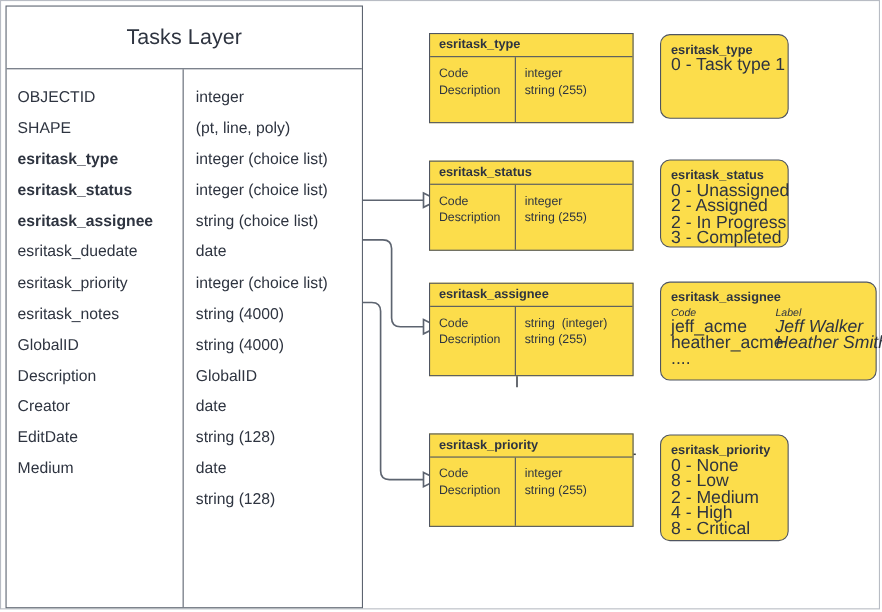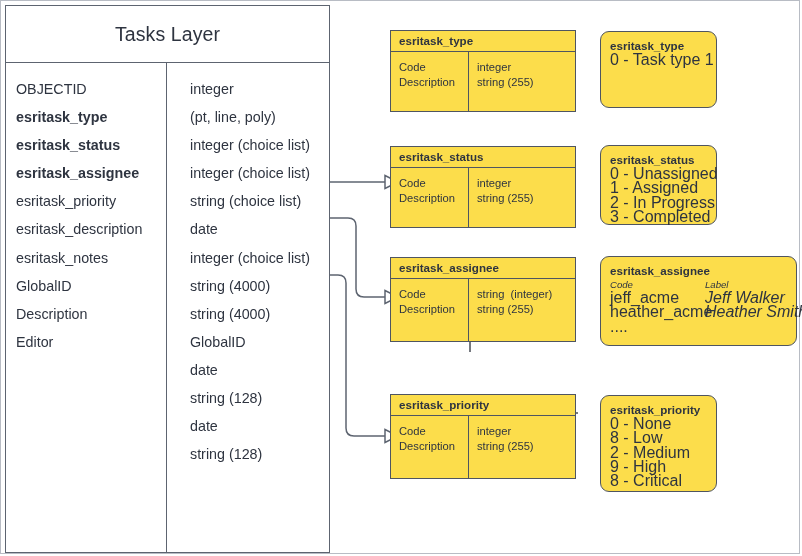--- a/index.html
+++ b/index.html
@@ -50,21 +50,20 @@
   }
   #tasks-layer-title {
     font-size: 19.5px;
     color: #2e3440;
     letter-spacing: .1px;
   }
   #tasks-layer-body {
     position: relative;
     height: calc(100% - 57px);
     display: flex;
-    gap: 12px;
   }
   .tl-col {
     box-sizing: border-box;
     padding-top: 12px;
   }
   #tl-col-names {
     width: 161px;
     border-right: 1.6px solid #5d6470;
     padding-left: 10px;
   }
@@ -164,29 +163,32 @@
 
   <div id="outer-frame"></div>
 
   <div id="tasks-layer">
     <div id="tasks-layer-header">
       <div id="tasks-layer-title">Tasks Layer</div>
     </div>
     <div id="tasks-layer-body">
       <div class="tl-col" id="tl-col-names">
         <div class="tl-row">OBJECTID</div>
+        <div class="tl-row">SHAPE</div>
         <div class="tl-row bold">esritask_type</div>
         <div class="tl-row bold">esritask_status</div>
         <div class="tl-row bold">esritask_assignee</div>
+        <div class="tl-row">esritask_duedate</div>
         <div class="tl-row">esritask_priority</div>
-        <div class="tl-row">esritask_description</div>
         <div class="tl-row">esritask_notes</div>
         <div class="tl-row">GlobalID</div>
         <div class="tl-row">Description</div>
-        <div class="tl-row">Editor</div>
+        <div class="tl-row">Creator</div>
+        <div class="tl-row">EditDate</div>
+        <div class="tl-row">Medium</div>
       </div>
       <div class="tl-col" id="tl-col-types">
         <div class="tl-row">integer</div>
         <div class="tl-row">(pt, line, poly)</div>
         <div class="tl-row">integer (choice list)</div>
         <div class="tl-row">integer (choice list)</div>
         <div class="tl-row">string (choice list)</div>
         <div class="tl-row">date</div>
         <div class="tl-row">integer (choice list)</div>
         <div class="tl-row">string (4000)</div>
@@ -282,21 +284,21 @@
     <div class="yval-inner">
       <div class="yval-title">esritask_type</div>
       <div class="yval-line">0 - Task type 1</div>
     </div>
   </div>
 
   <div class="ybox rounded" style="left:600px; top:145px; width:117px; height:80px;">
     <div class="yval-inner">
       <div class="yval-title">esritask_status</div>
       <div class="yval-line">0 - Unassigned</div>
-      <div class="yval-line">1 - Assigned</div>
+      <div class="yval-line">2 - Assigned</div>
       <div class="yval-line">2 - In Progress</div>
       <div class="yval-line">3 - Completed</div>
     </div>
   </div>
 
   <div class="ybox rounded" style="left:600px; top:256px; width:197px; height:90px;">
     <div class="yval-inner">
       <div class="yval-title">esritask_assignee</div>
       <div class="yval-cols">
         <div class="yval-colhead yval-c1">Code</div>
@@ -316,18 +318,18 @@
       </div>
     </div>
   </div>
 
   <div class="ybox rounded" style="left:600px; top:395px; width:117px; height:97px;">
     <div class="yval-inner">
       <div class="yval-title">esritask_priority</div>
       <div class="yval-line">0 - None</div>
       <div class="yval-line">8 - Low</div>
       <div class="yval-line">2 - Medium</div>
-      <div class="yval-line">9 - High</div>
+      <div class="yval-line">4 - High</div>
       <div class="yval-line">8 - Critical</div>
     </div>
   </div>
 
 </div>
 
 </body></html>

